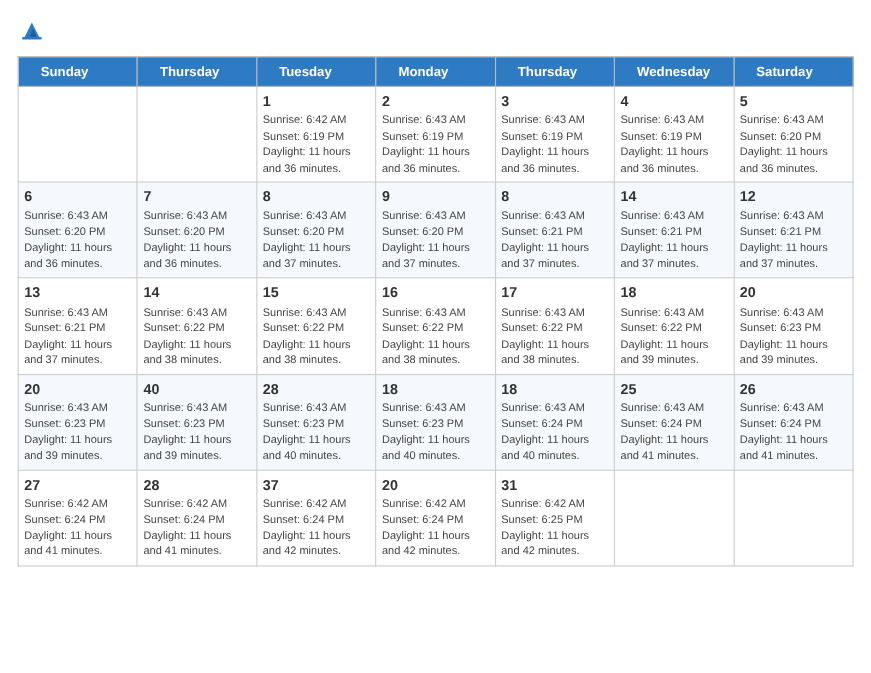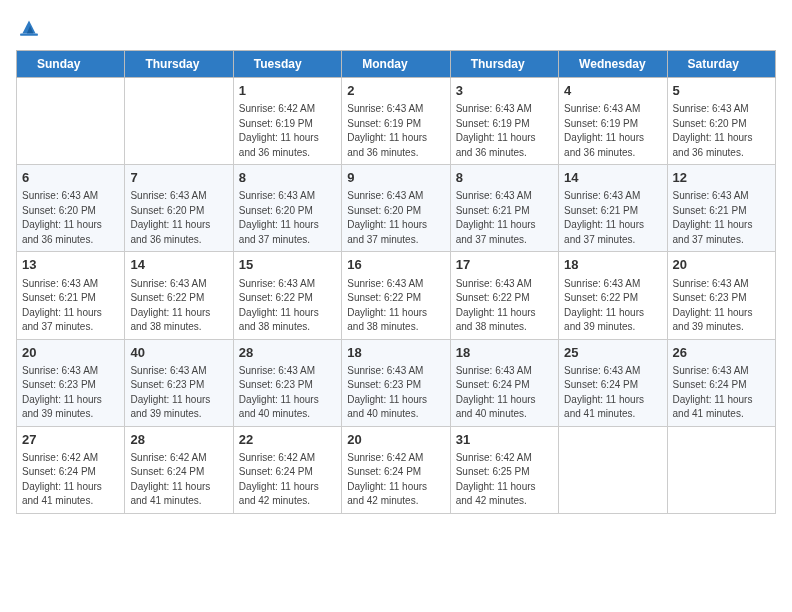--- a/index.html
+++ b/index.html
@@ -306,21 +306,21 @@
 Sunset: 6:24 PM
 Daylight: 11 hours and 41 minutes.</div>
         </td>
         <td>
           <span class="day-number">28</span>
           <div class="day-info" style="white-space: pre-line;">Sunrise: 6:42 AM
 Sunset: 6:24 PM
 Daylight: 11 hours and 41 minutes.</div>
         </td>
         <td>
-          <span class="day-number">22</span>
+          <span class="day-number">37</span>
           <div class="day-info" style="white-space: pre-line;">Sunrise: 6:42 AM
 Sunset: 6:24 PM
 Daylight: 11 hours and 42 minutes.</div>
         </td>
         <td>
           <span class="day-number">20</span>
           <div class="day-info" style="white-space: pre-line;">Sunrise: 6:42 AM
 Sunset: 6:24 PM
 Daylight: 11 hours and 42 minutes.</div>
         </td>

